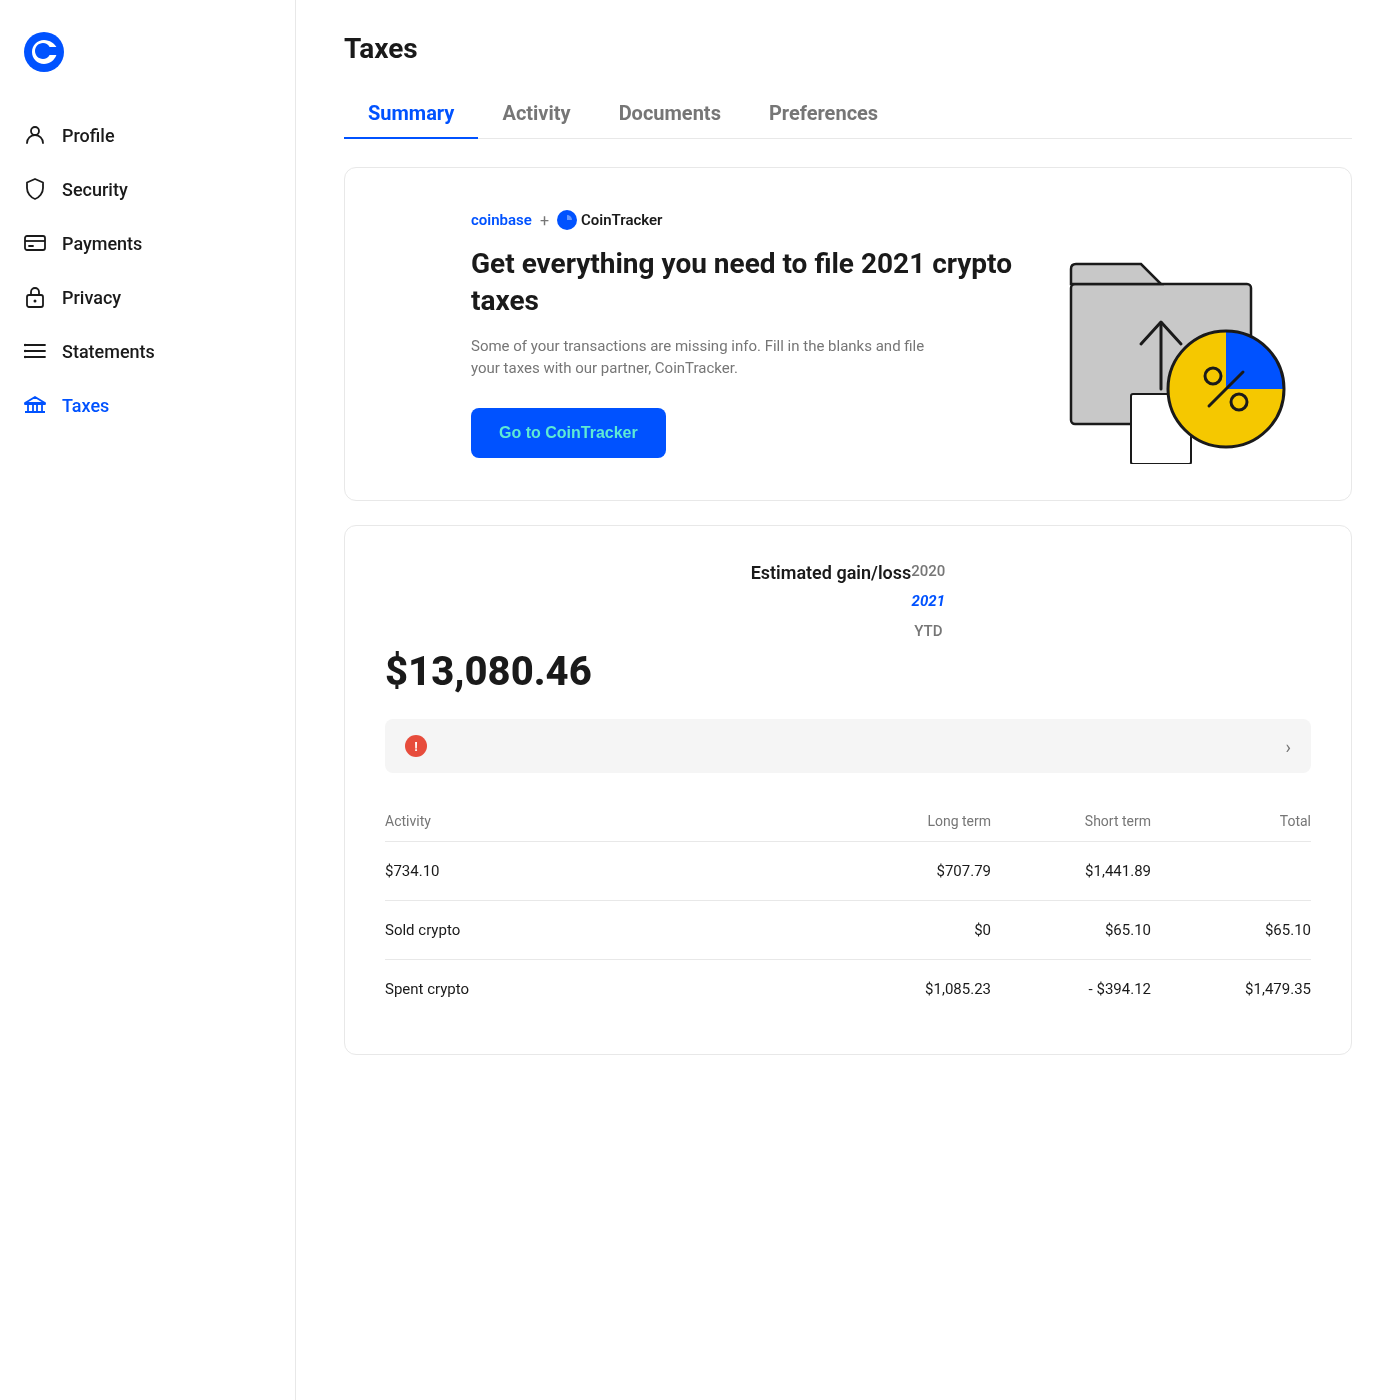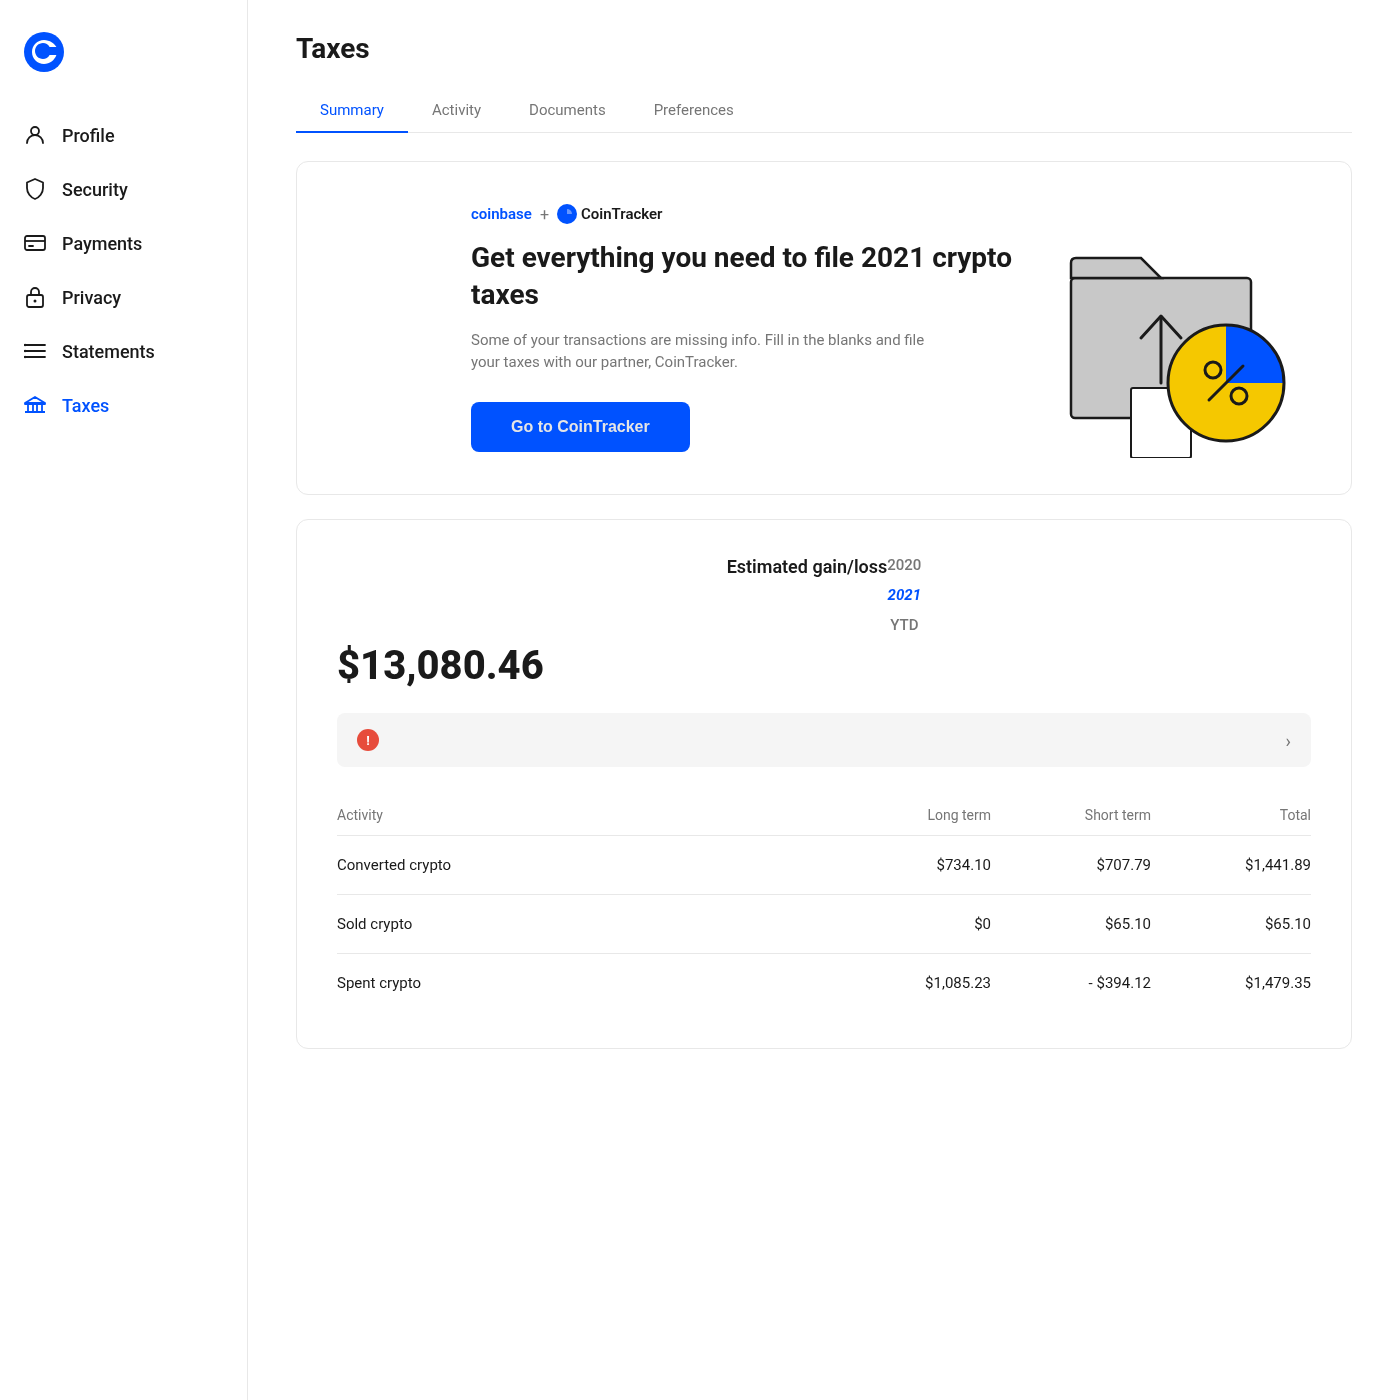--- a/index.html
+++ b/index.html
@@ -6,21 +6,21 @@
     body {
       font-family: -apple-system, BlinkMacSystemFont, 'Segoe UI', Roboto, sans-serif;
       background: #fff;
       display: flex;
       min-height: 1400px;
       width: 1400px;
     }
 
     
     .sidebar {
-      width: 248px;
+      width: 296px;
       min-height: 1400px;
       background: #fff;
       border-right: 1px solid #e8e8e8;
       padding: 24px 0;
       flex-shrink: 0;
     }
     .sidebar-logo {
       padding: 8px 24px 32px 24px;
     }
     .logo-circle {
@@ -64,22 +64,22 @@
 
     
     .tabs {
       display: flex;
       gap: 0;
       border-bottom: 1px solid #e8e8e8;
       margin-bottom: 28px;
     }
     .tab {
       padding: 12px 24px;
-      font-size: 15px;
-      font-weight: 400;
+      font-size: 20px;
+      font-weight: 700;
       color: #767676;
       cursor: pointer;
       border-bottom: 2px solid transparent;
       margin-bottom: -1px;
     }
     .tab.active {
       color: #0052ff;
       border-bottom-color: #0052ff;
     }
 
@@ -133,24 +133,24 @@
     }
     .promo-desc {
       font-size: 15px;
       color: #767676;
       line-height: 1.5;
       margin-bottom: 28px;
       max-width: 480px;
     }
     .cta-button {
       background: #0052ff;
-      color: #e5e5e5;
+      color: #5eead4;
       border: none;
       border-radius: 8px;
-      padding: 16px 40px;
+      padding: 16px 28px;
       font-size: 16px;
       font-weight: 600;
       cursor: pointer;
       display: inline-block;
     }
 
     
     .promo-illustration {
       width: 280px;
       height: 260px;
@@ -421,21 +421,20 @@
 
     <div class="activity-table">
       <div class="table-header">
         <div class="table-header-cell">Activity</div>
         <div class="table-header-cell">Long term</div>
         <div class="table-header-cell">Short term</div>
         <div class="table-header-cell">Total</div>
       </div>
 
       <div class="table-row">
-        <div class="table-cell activity-name">Converted crypto</div>
         <div class="table-cell">$734.10</div>
         <div class="table-cell">$707.79</div>
         <div class="table-cell">$1,441.89</div>
       </div>
 
       <div class="table-row">
         <div class="table-cell activity-name">Sold crypto</div>
         <div class="table-cell">$0</div>
         <div class="table-cell">$65.10</div>
         <div class="table-cell">$65.10</div>

